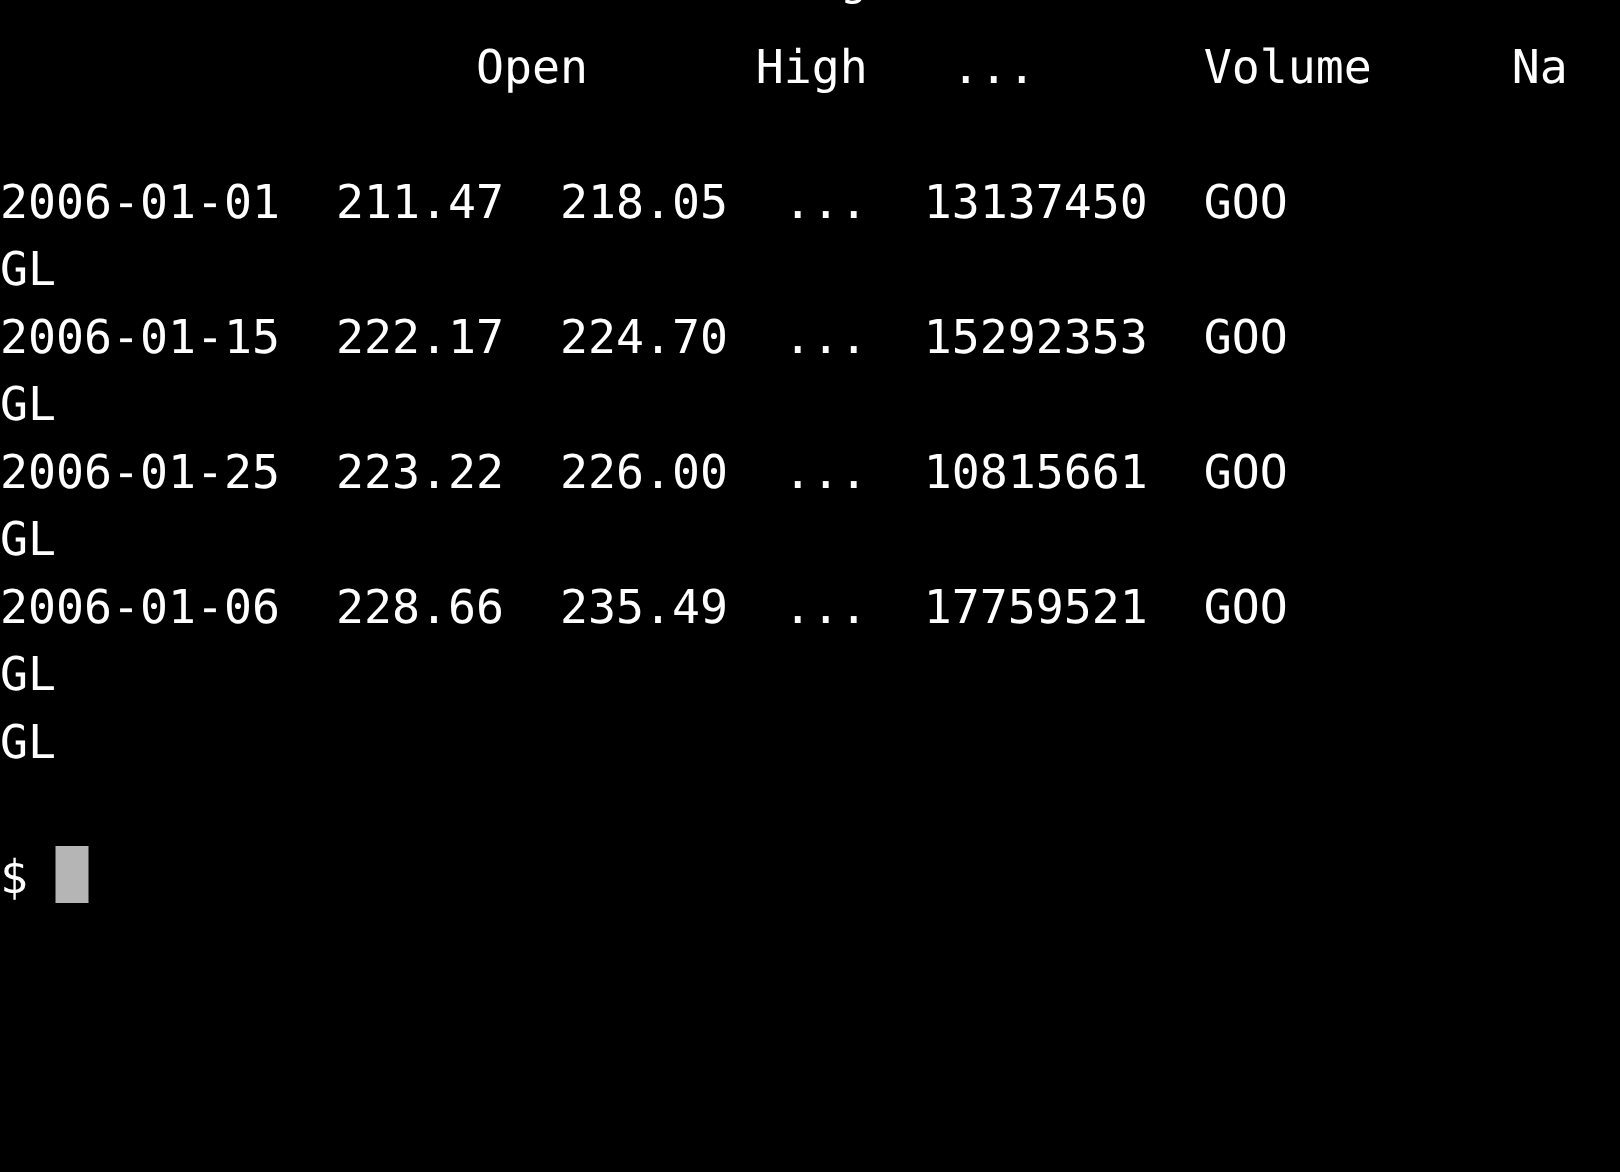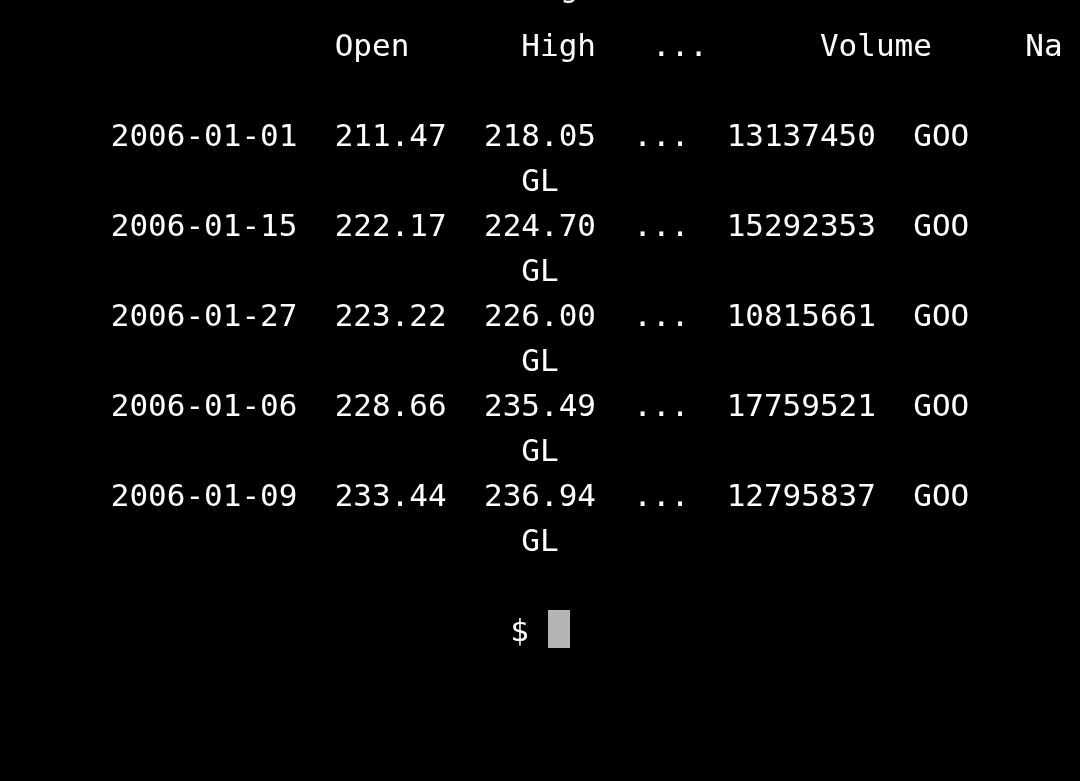--- a/index.html
+++ b/index.html
@@ -14,21 +14,20 @@
   #terminal {
     position: relative;
     width: 1080px;
     height: 781px;
     background: #000000;
     font-family: "DejaVu Sans Mono", "Liberation Mono", monospace;
     font-size: 31px;
     line-height: 45px;
     color: #ffffff;
     overflow: hidden;
-    text-align: center;
   }
   .screen {
     position: absolute;
     left: 0;
     top: -22px;
     width: 1080px;
   }
   .line {
     display: block;
     height: 45px;
@@ -84,27 +83,26 @@
 
     <span class="line">                 Open      High   ...      Volume     Na</span>
     <span class="line blank"></span>
 
     <span class="line">2006-01-01  211.47  218.05  ...  13137450  GOO</span>
     <span class="line">GL</span>
 
     <span class="line">2006-01-15  222.17  224.70  ...  15292353  GOO</span>
     <span class="line">GL</span>
 
-    <span class="line">2006-01-27  223.22  226.00  ...  10815661  GOO</span>
+    <span class="line">2006-01-25  223.22  226.00  ...  10815661  GOO</span>
     <span class="line">GL</span>
 
     <span class="line">2006-01-06  228.66  235.49  ...  17759521  GOO</span>
     <span class="line">GL</span>
 
-    <span class="line">2006-01-09  233.44  236.94  ...  12795837  GOO</span>
     <span class="line">GL</span>
 
     <span class="line blank"></span>
 
 
     <span class="prompt-line"><span class="line" style="display:inline;">$</span><span class="line" style="display:inline;"> </span><span class="cursor-block"></span></span>
   </div>
 </div>
 
 </body></html>

